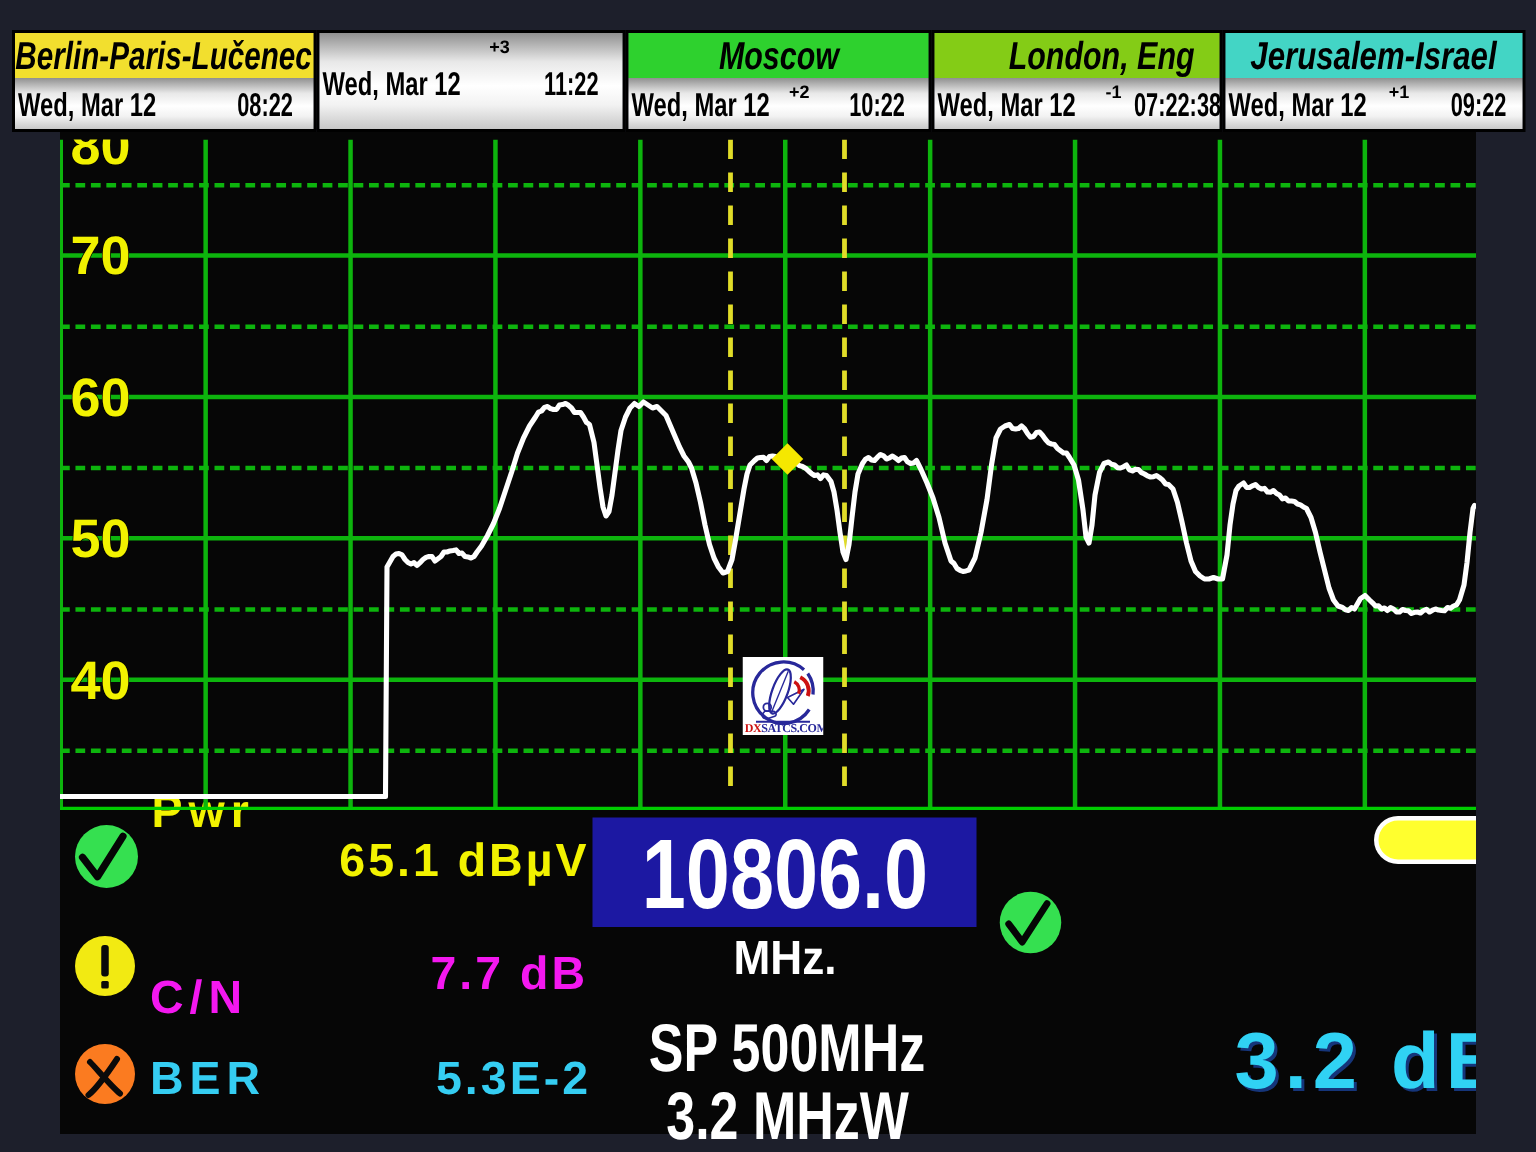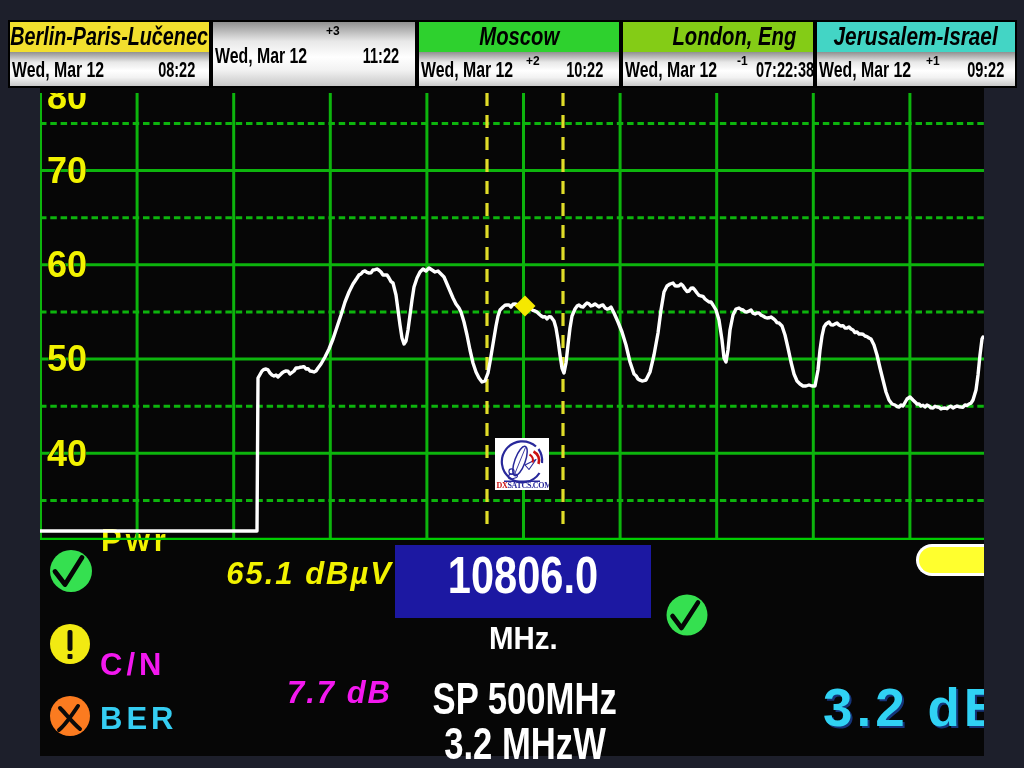--- a/index.html
+++ b/index.html
@@ -4,33 +4,33 @@
 <style>
   html,body{margin:0;padding:0;}
   body{width:1024px;height:768px;background:#1d1f2b;overflow:hidden;
        font-family:"Liberation Sans", sans-serif;}
   .abs{position:absolute;}
   #stage{position:relative;width:1024px;height:768px;}
   #screen{left:40px;top:88px;width:944px;height:668px;background:#060606;}
   
   #clockbar{left:8px;top:20px;width:1009px;height:68px;display:flex;z-index:10;}
   .cell{flex:none;border:2px solid #000;display:flex;flex-direction:column;min-width:0;box-sizing:border-box;}
-  .chead{height:30px;display:flex;align-items:flex-end;justify-content:center;
+  .chead{height:30px;display:flex;align-items:center;justify-content:center;
          font-weight:bold;font-style:italic;font-size:26px;color:#000;white-space:nowrap;}
   .chead span{display:inline-block;}
   .cdate{flex:1;position:relative;color:#000;font-weight:bold;
          background:linear-gradient(#909090,#e8e8e8 30%,#ffffff 55%,#f2f2f2 75%,#c8c8c8);}
   .cdate{font-size:22px;padding-left:44px;}
   .cdate .d{position:absolute;left:2px;top:53%;transform:translateY(-50%) scaleX(0.72);transform-origin:left center;white-space:nowrap;}
   .cdate .t{position:absolute;right:6px;top:53%;transform:translateY(-50%) scaleX(0.66);transform-origin:right center;white-space:nowrap;}
   .cdate .o{position:absolute;top:2px;font-size:12px;letter-spacing:0;}
   
   .pwr{color:#f2f200;} .cn{color:#f318ef;} .ber{color:#35cdf2;}
   .lbl{font-weight:bold;font-size:31px;letter-spacing:4px;}
-  .val{font-weight:bold;font-size:31px;text-align:right;letter-spacing:2px;font-style:italic;}
+  .val{font-weight:bold;font-size:31px;text-align:right;letter-spacing:2px;}
 </style>
 </head>
 <body>
 <div id="stage">
   <div class="abs" id="screen"></div>
 
   <svg class="abs" style="left:40px;top:93px;z-index:2;" width="944" height="447" viewBox="40 93 944 447">
     <line x1="40.5" y1="93" x2="40.5" y2="540" stroke="#0db40d" stroke-width="3"></line>
     <line x1="137.1" y1="93" x2="137.1" y2="540" stroke="#0db40d" stroke-width="3"></line>
     <line x1="233.7" y1="93" x2="233.7" y2="540" stroke="#0db40d" stroke-width="3"></line>
@@ -107,26 +107,27 @@
           <span class="d">Wed, Mar 12</span>
           <span class="o" style="left:55%;">+1</span>
           <span class="t" style="right:11px;">09:22</span>
         </div>
     </div>
   </div>
 
   <div class="abs pwr lbl" style="left:101px;top:523px;">Pwr</div>
   <div class="abs pwr val" style="left:190px;top:556px;width:203px;">65.1 dBµV</div>
   <div class="abs cn lbl" style="left:100px;top:647px;">C/N</div>
-  <div class="abs cn val" style="left:190px;top:631px;width:202px;margin-top:44px;">7.7 dB</div>
+  <div class="abs cn val" style="left:190px;top:631px;width:202px;">7.7 dB</div>
   <div class="abs ber lbl" style="left:100px;top:701px;">BER</div>
+  <div class="abs ber val" style="left:190px;top:701px;width:204px;">5.3E-2</div>
 
   <div class="abs" style="left:395px;top:545px;width:256px;height:73px;background:#1c18a2;
-       display:flex;align-items:flex-start;justify-content:center;color:#fff;
-       font-weight:bold;font-size:52px;">
+       display:flex;align-items:center;justify-content:center;color:#fff;
+       font-weight:bold;font-size:66px;">
       <span style="display:inline-block;transform:scaleX(0.80);">10806.0</span>
     </div>
   <div class="abs" style="left:395px;top:620px;width:256px;text-align:center;color:#fff;
        font-weight:bold;font-size:32px;"><span style="display:inline-block;transform:scaleX(0.92);">MHz.</span></div>
   <div class="abs" style="left:395px;top:673px;width:260px;text-align:center;color:#fff;
        font-weight:bold;font-size:45px;"><span style="display:inline-block;transform:scaleX(0.77);">SP 500MHz</span></div>
   <div class="abs" style="left:395px;top:718px;width:260px;text-align:center;color:#fff;
        font-weight:bold;font-size:45px;"><span style="display:inline-block;transform:scaleX(0.77);">3.2 MHzW</span></div>
 
   <div class="abs" style="left:823px;top:677px;color:#30d2f4;font-weight:bold;font-size:53px;

